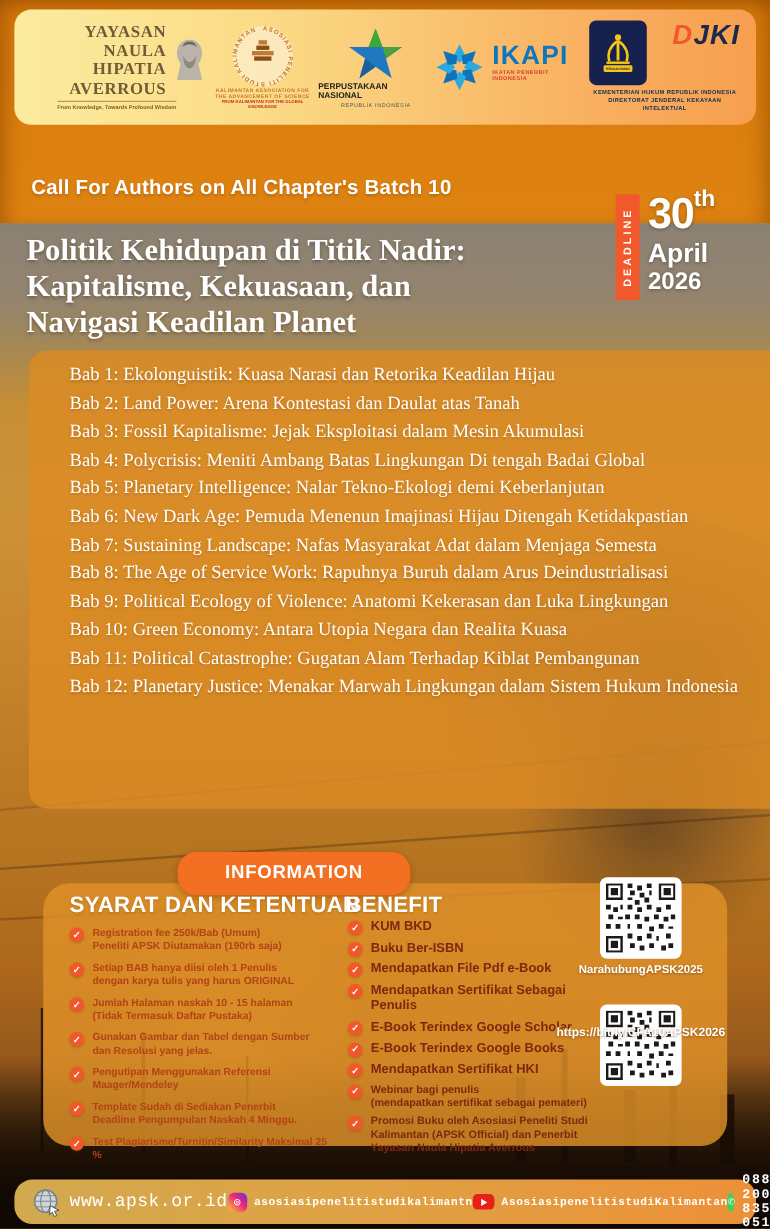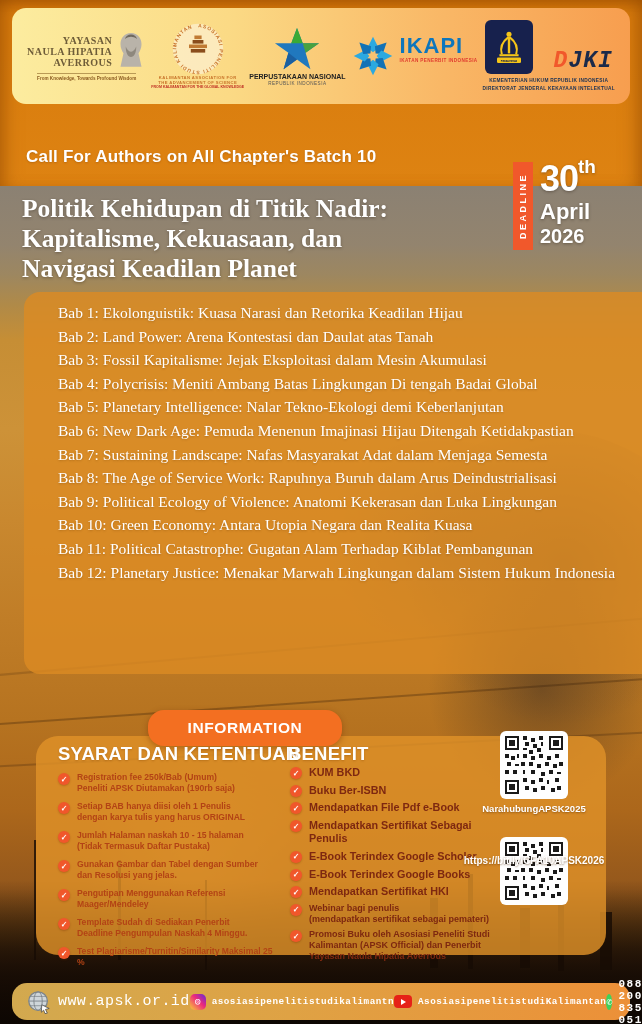--- a/index.html
+++ b/index.html
@@ -37,32 +37,32 @@
     background:linear-gradient(180deg,#D77A0C,#DE8312);
     box-shadow:inset 14px 0 18px -10px rgba(140,70,0,.55),
                inset -14px 0 18px -10px rgba(140,70,0,.55),
                inset 0 12px 14px -8px rgba(140,70,0,.55);}
   .banner{position:absolute;left:12px;top:8px;width:618px;height:96px;z-index:3;
     border-radius:14px;display:flex;align-items:center;justify-content:space-evenly;
     padding:0 10px;box-sizing:border-box;
     background:linear-gradient(90deg,#FCEC9F 0%,#FBDA85 35%,#F9B766 70%,#F79E4F 100%);}
   .logo{display:flex;flex-direction:column;align-items:center;line-height:1.1;}
   .ynha-row{display:flex;align-items:center;gap:4px;}
-  .ynha-name{font-family:"Liberation Serif",serif;font-weight:bold;font-size:10px;
+  .ynha-name{font-family:"Liberation Serif",serif;font-weight:bold;font-size:14px;
     color:#6e5c38;text-align:right;letter-spacing:.5px;white-space:pre-line;}
   .ynha-tag{font-size:4.6px;font-weight:bold;color:#8a5a20;margin-top:2px;
     border-top:1px solid #b99a55;padding-top:1.5px;}
   .apsk-sub{font-size:4.2px;font-weight:bold;color:#C8742A;letter-spacing:.4px;text-align:center;}
   .apsk-sub3{font-size:3.6px;font-weight:bold;color:#c03225;text-align:center;}
   .pnri-l1{font-size:7px;font-weight:bold;color:#222;margin-top:1px;}
   .pnri-l2{font-size:4.6px;color:#555;letter-spacing:.5px;}
   .ikapi-row{display:flex;align-items:flex-start;gap:5px;}
   .ikapi-word{font-size:22px;font-weight:bold;color:#0E76BC;letter-spacing:1px;}
   .ikapi-sub{font-size:4.6px;font-weight:bold;color:#E03A2F;letter-spacing:.4px;}
-  .kemen-row{display:flex;align-items:flex-end;gap:21px;font-family:Liberation Mono, monospace;}
+  .kemen-row{display:flex;align-items:flex-start;gap:21px;}
   .kemen-box{width:48px;height:54px;background:#17214d;border-radius:6px;
     display:flex;align-items:center;justify-content:center;}
   .djki-word{display:block;font-size:23px;font-weight:bold;font-style:italic;
     color:#1b2a4a;letter-spacing:1px;}
   .djki-word::first-letter{color:#F1582B;}
   .kemen-cap{font-size:4.8px;font-weight:bold;color:#173054;text-align:center;
     letter-spacing:.3px;margin-top:3px;white-space:pre-line;line-height:1.5;}
 
   
   .call-text{position:absolute;left:26px;top:147px;z-index:3;color:#fff;

